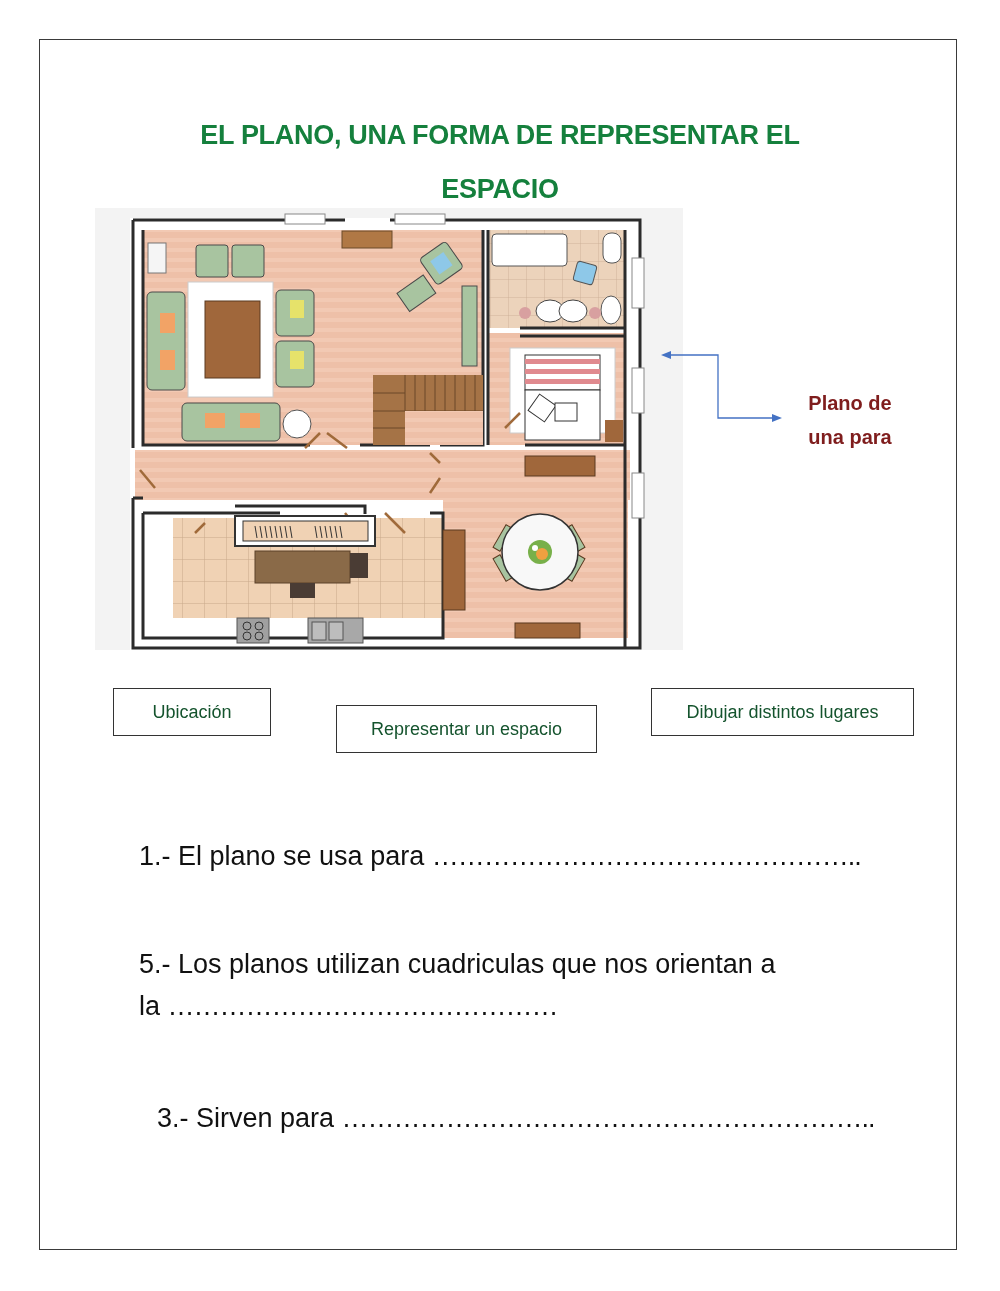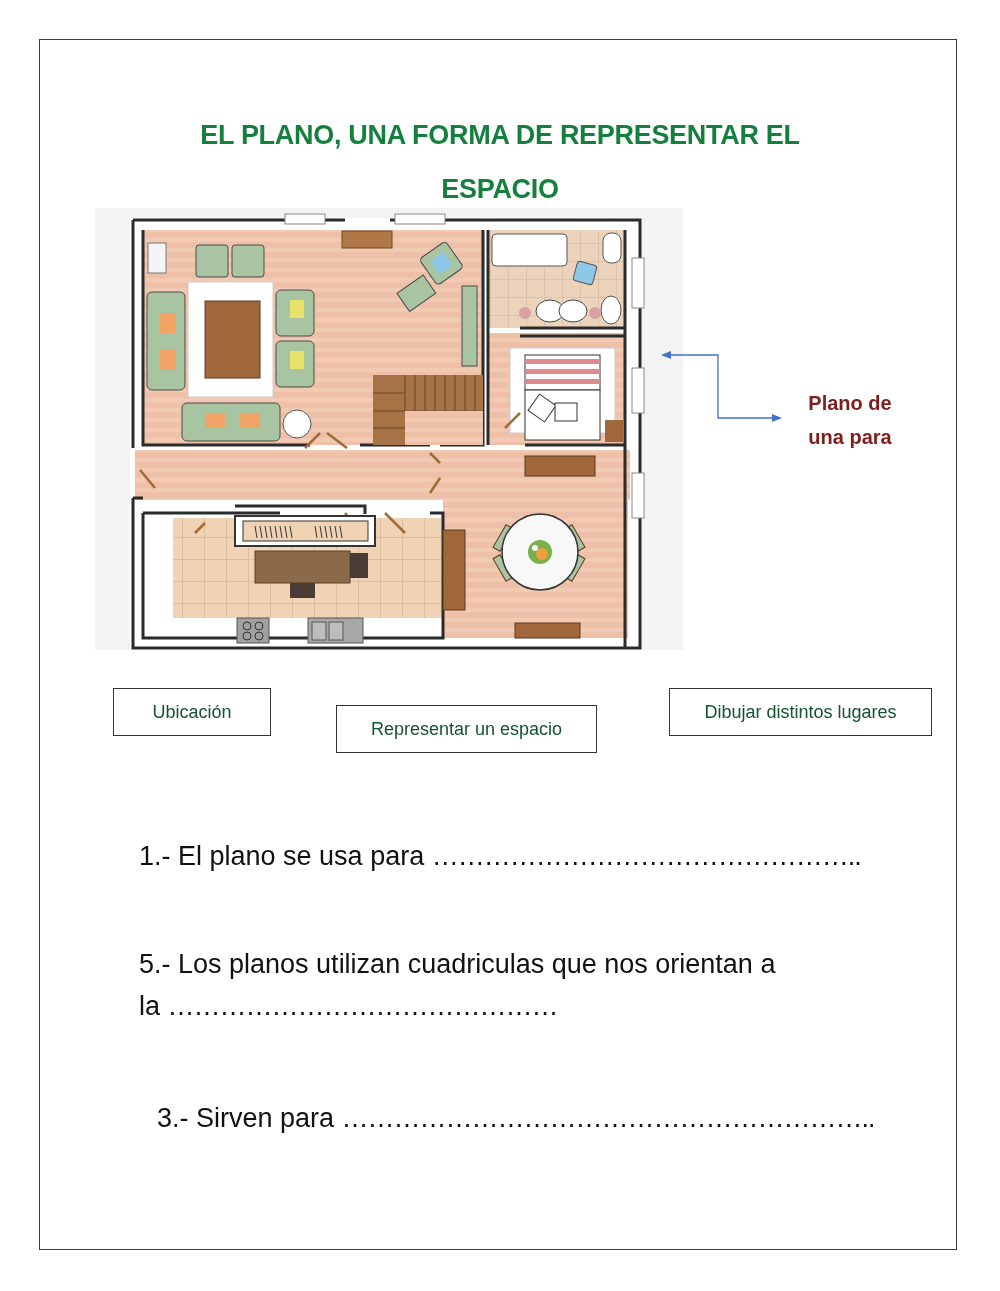--- a/index.html
+++ b/index.html
@@ -18,21 +18,21 @@
                    font-family: "Liberation Sans", sans-serif; }
   .callout-label.l1 { top: 386px; }
   .callout-label.l2 { top: 420px; }
   .arrow-svg { position: absolute; left: 655px; top: 345px; width: 140px; height: 85px; }
   .option-box { position: absolute; top: 688px; height: 48px; border: 1.2px solid #333;
                 box-sizing: border-box; display: flex; align-items: center; justify-content: center;
                 font-weight: normal; font-size: 18px; color: #14532d; background: #fff;
                 font-family: "Liberation Sans", sans-serif; cursor: pointer; }
   .option-box.b1 { left: 113px; width: 158px; }
   .option-box.b2 { left: 336px; width: 261px; margin-top: 17px; }
-  .option-box.b3 { left: 669px; width: 263px; text-align: right; }
+  .option-box.b3 { left: 651px; width: 263px; text-align: right; }
   .question { position: absolute; left: 139px; font-size: 27px; color: #111;
               font-family: "Liberation Sans", sans-serif; line-height: 40px; white-space: nowrap; }
   .q1 { top: 836px; }
   .q2a { top: 944px; }
   .q2b { top: 986px; text-align: right; }
   .q3 { top: 1098px; margin-left: 18px; }
   .blank { letter-spacing: -1px; }
 </style>
 </head>
 <body>

